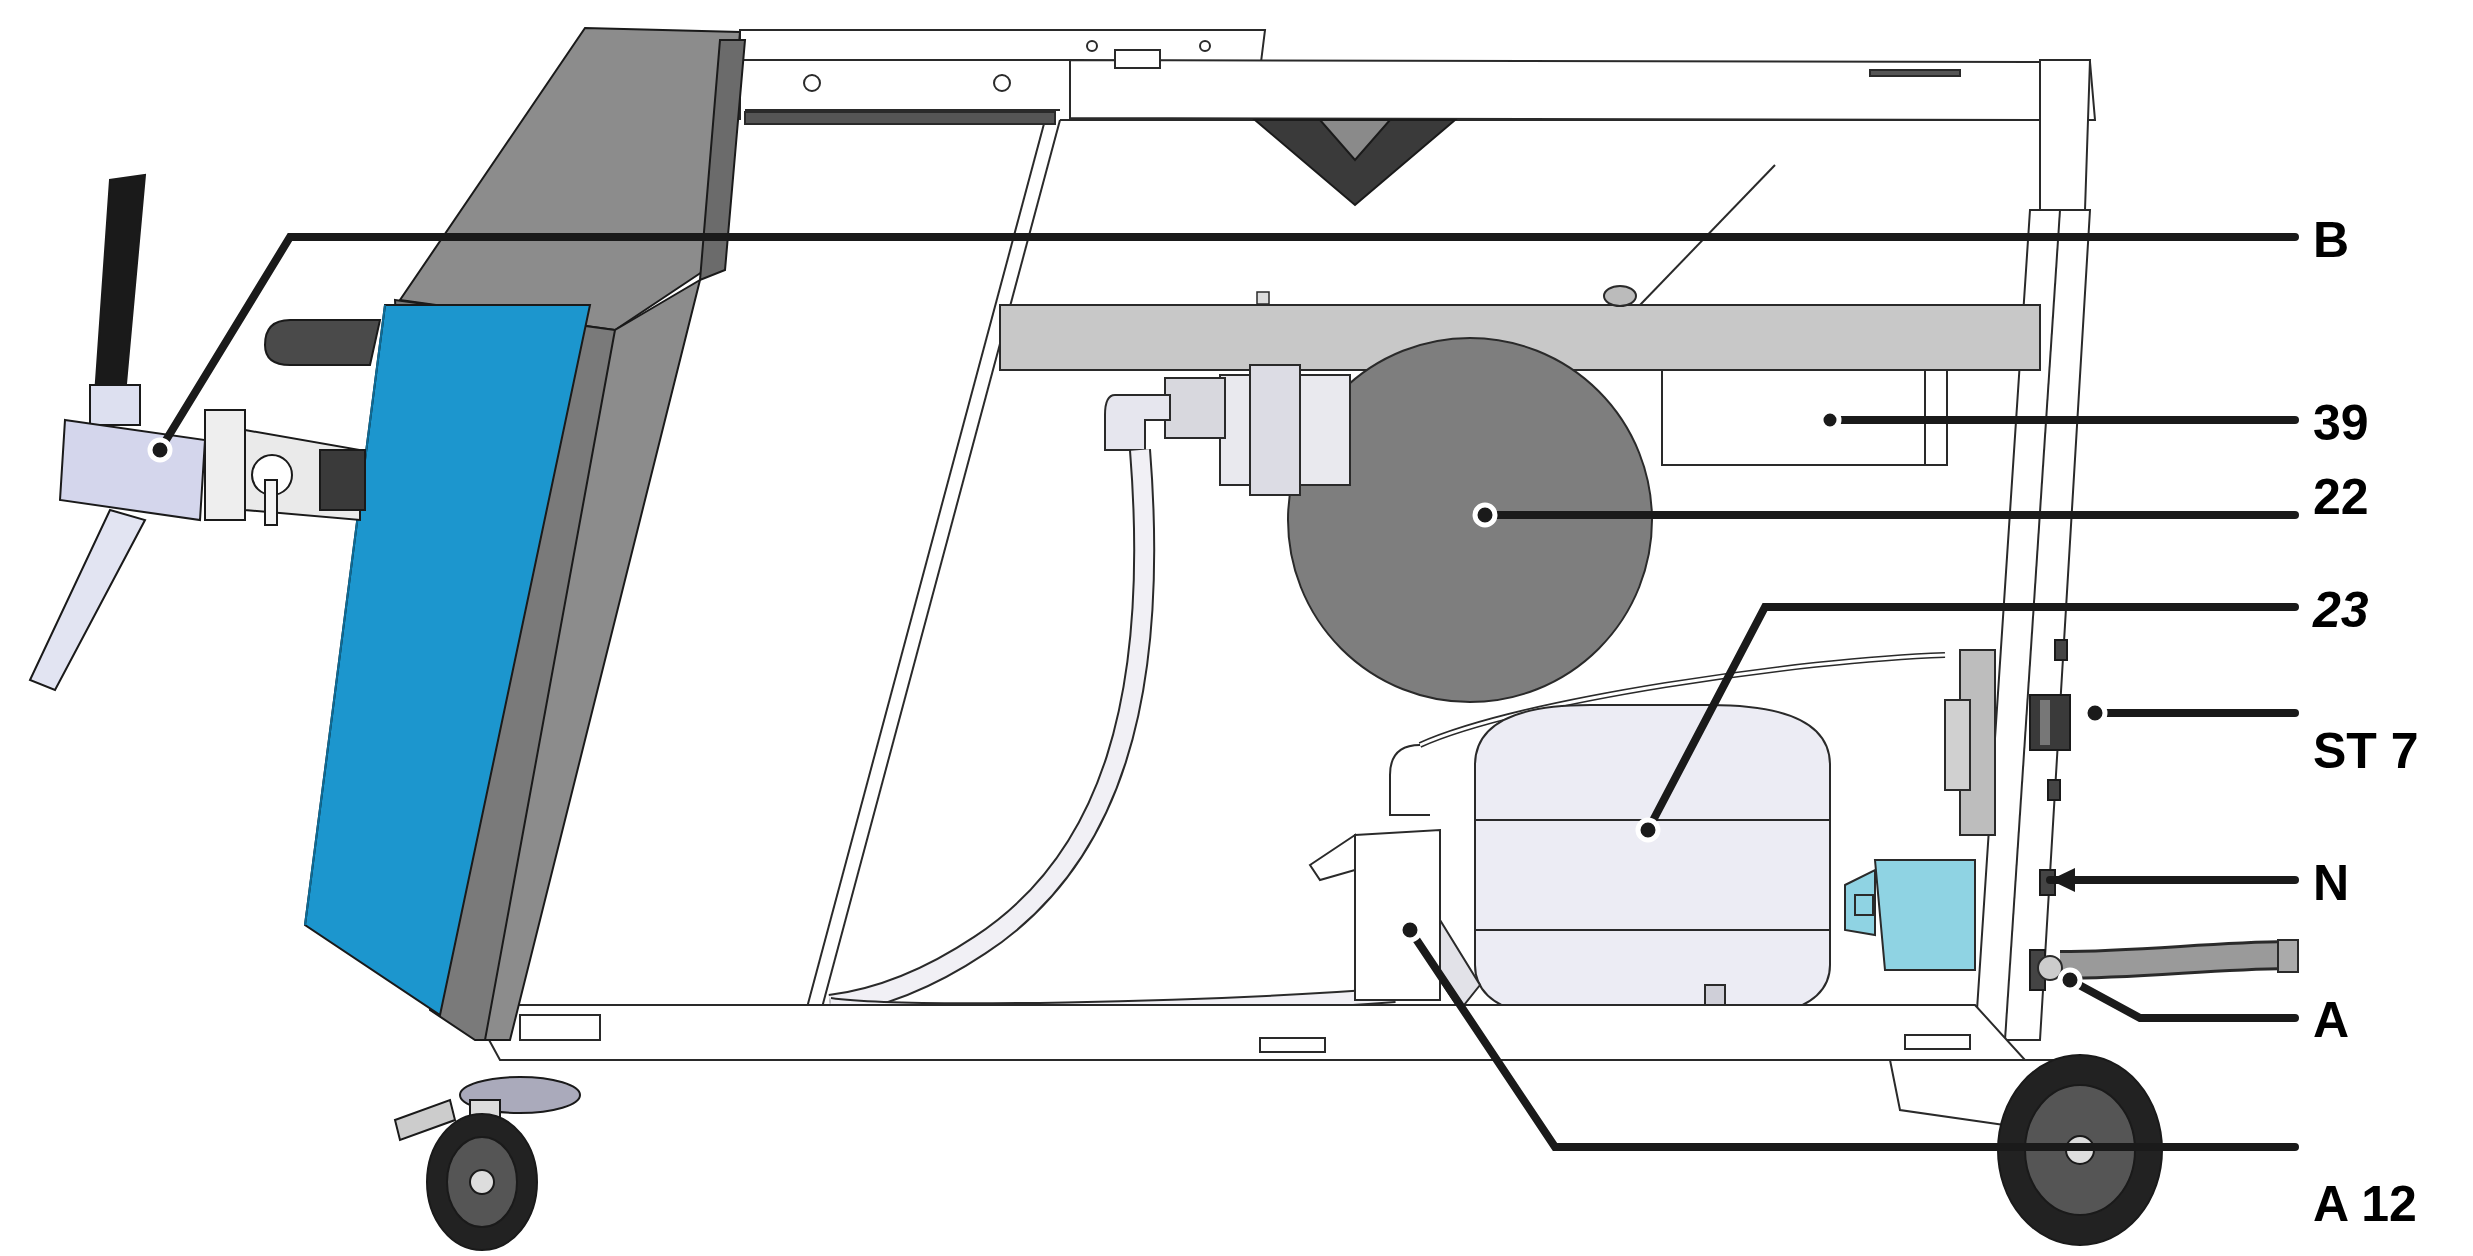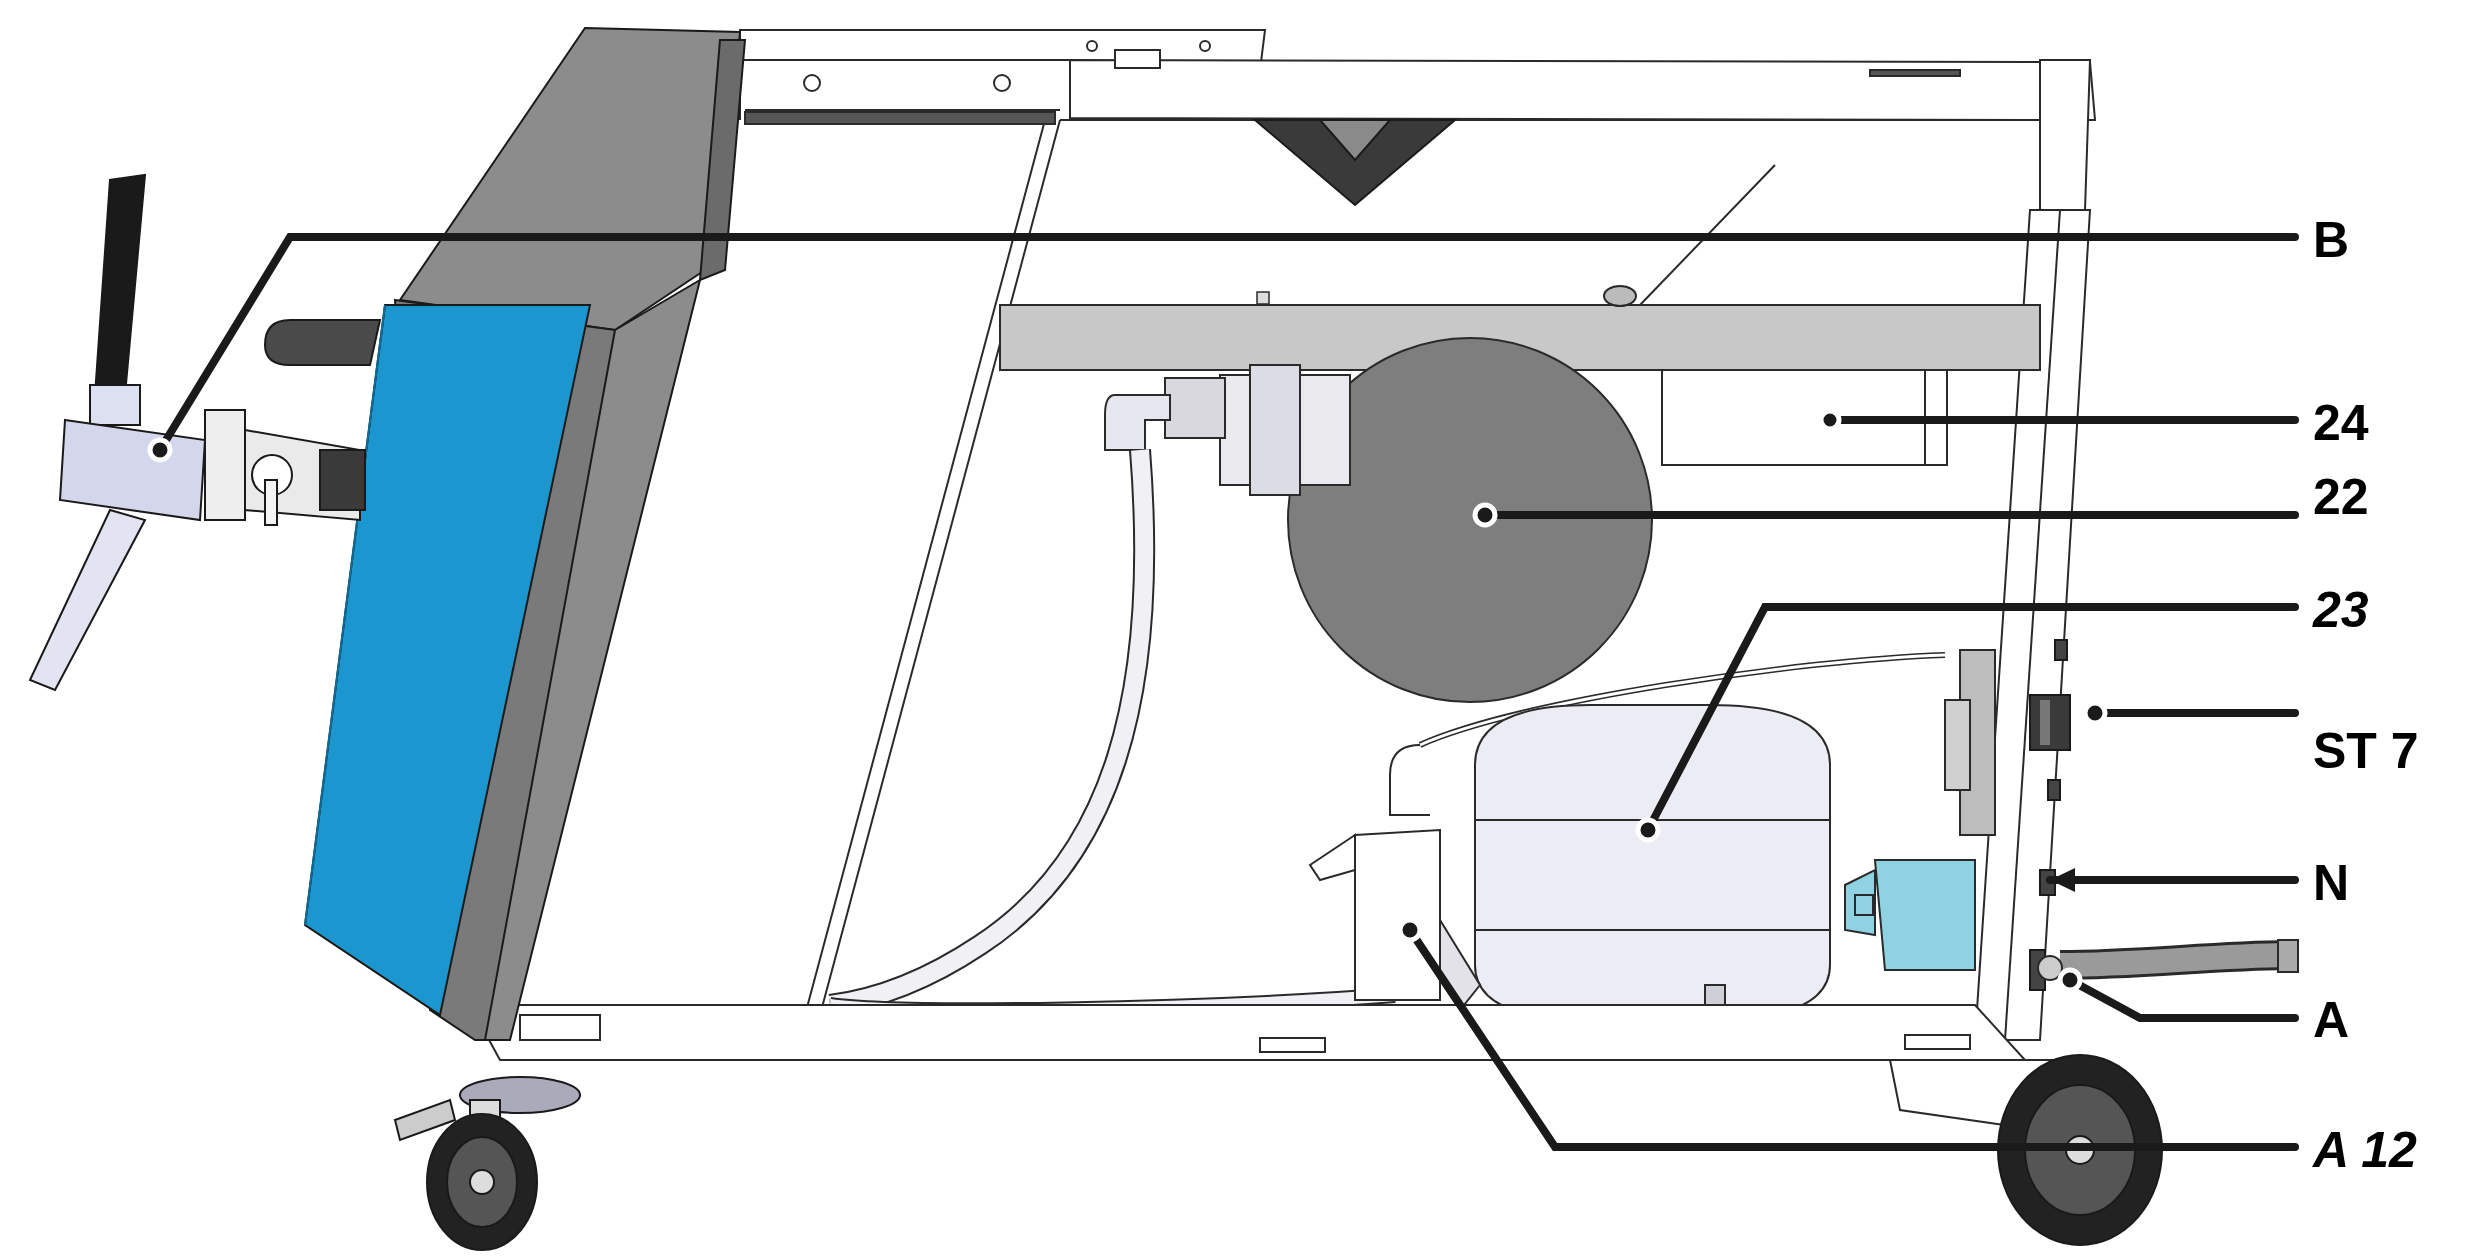--- a/index.html
+++ b/index.html
@@ -172,19 +172,19 @@
     <circle cx="1485" cy="515" r="10"></circle>
     <circle cx="1648" cy="830" r="10"></circle>
     <circle cx="2095" cy="713" r="10"></circle>
     <circle cx="1410" cy="930" r="10"></circle>
     <circle cx="2070" cy="980" r="10"></circle>
   </g>
   <polygon points="2050,880 2075,868 2075,892" fill="#1a1a1a"></polygon>
 </svg>
 
 <div class="label" style="left:2313px; top:215px;">B</div>
-<div class="label" style="left:2313px; top:398px;">24</div>
+<div class="label" style="left:2313px; top:398px;">39</div>
 <div class="label" style="left:2313px; top:472px;">22</div>
 <div class="label" style="left:2313px; top:585px;font-style:italic;">23</div>
 <div class="label" style="left:2313px; top:692px;margin-top:34px;">ST 7</div>
 <div class="label" style="left:2313px; top:858px;">N</div>
 <div class="label" style="left:2313px; top:995px;">A</div>
-<div class="label" style="left:2313px; top:1125px;font-style:italic;">A 12</div>
+<div class="label" style="left:2313px; top:1179px;">A 12</div>
 
 </body></html>

